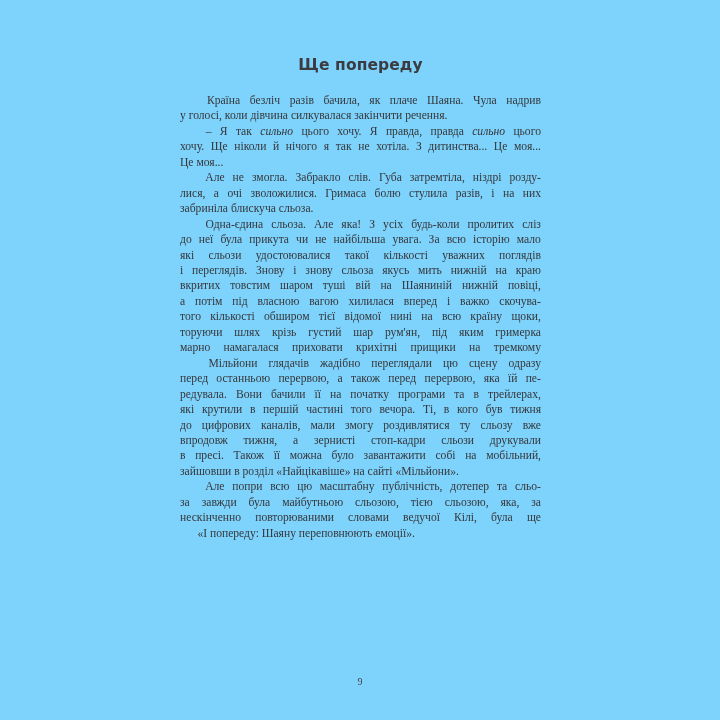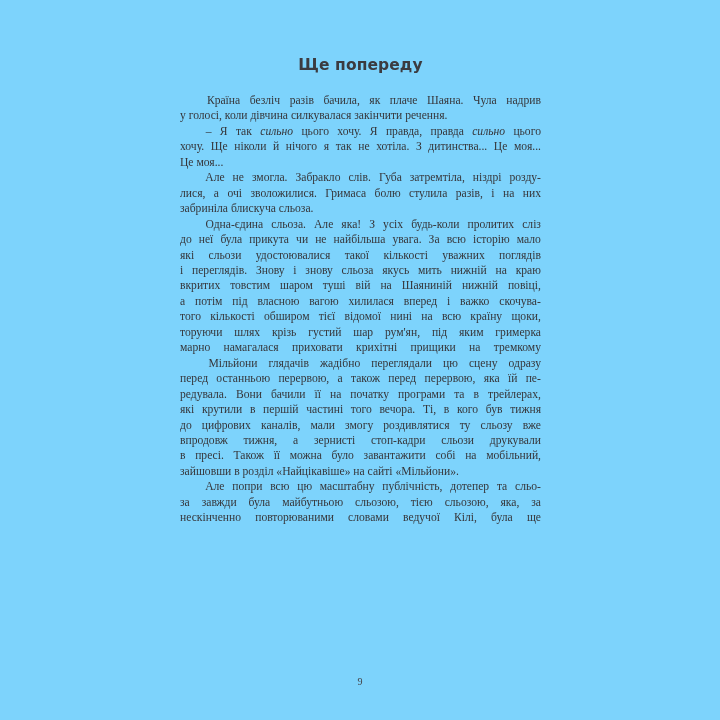--- a/index.html
+++ b/index.html
@@ -125,19 +125,22 @@
           <div class="line"><span>до</span><span>цифрових</span><span>каналів,</span><span>мали</span><span>змогу</span><span>роздивлятися</span><span>ту</span><span>сльозу</span><span>вже</span></div>
           <div class="line"><span>впродовж</span><span>тижня,</span><span>а</span><span>зернисті</span><span>стоп-кадри</span><span>сльози</span><span>друкували</span></div>
           <div class="line"><span>в</span><span>пресі.</span><span>Також</span><span>її</span><span>можна</span><span>було</span><span>завантажити</span><span>собі</span><span>на</span><span>мобільний,</span></div>
           <div class="line nojust"><span>зайшовши </span><span>в </span><span>розділ </span><span>«Найцікавіше» </span><span>на </span><span>сайті </span><span>«Мільйони».</span></div>
         </div>
         <div class="lines">
           <div class="line"><span>      </span><span>Але</span><span>попри</span><span>всю</span><span>цю</span><span>масштабну</span><span>публічність,</span><span>дотепер</span><span>та</span><span>сльо-</span></div>
           <div class="line"><span>за</span><span>завжди</span><span>була</span><span>майбутньою</span><span>сльозою,</span><span>тією</span><span>сльозою,</span><span>яка,</span><span>за</span></div>
           <div class="line"><span>нескінченно</span><span>повторюваними</span><span>словами</span><span>ведучої</span><span>Кілі,</span><span>була</span><span>ще</span></div>
         </div>
+        <div class="lines">
+          <div class="line nojust"><span>      </span><span>«І </span><span>попереду: </span><span>Шаяну </span><span>переповнюють </span><span>емоції».</span></div>
+        </div>
       </div>
 
   </div>
 
   <div class="page-number">9</div>
 
 </div>
 
 </body></html>

